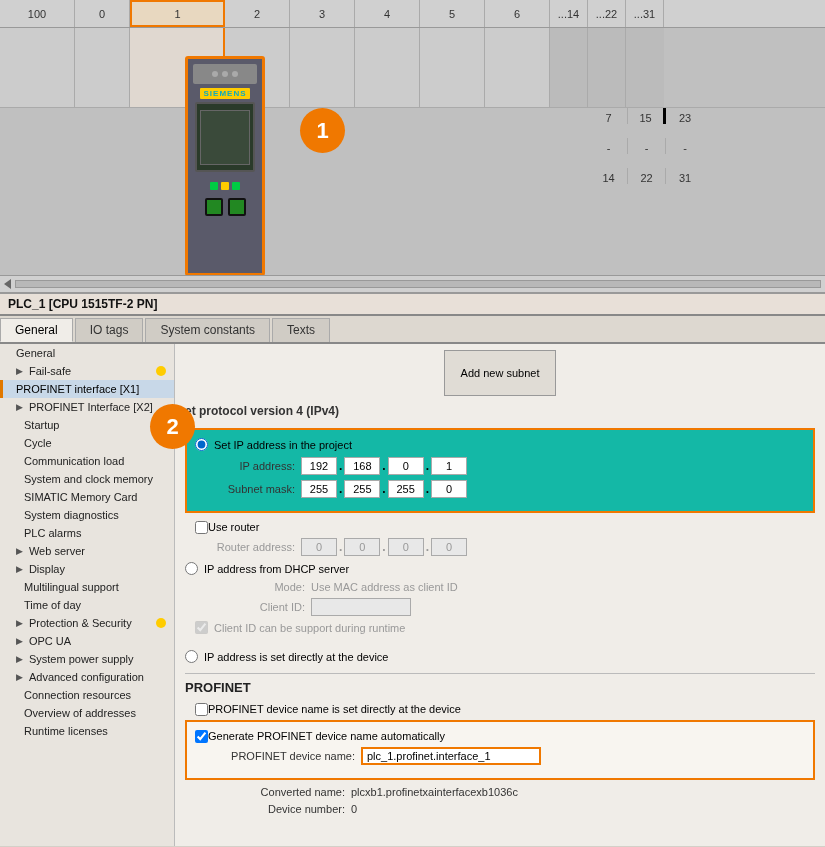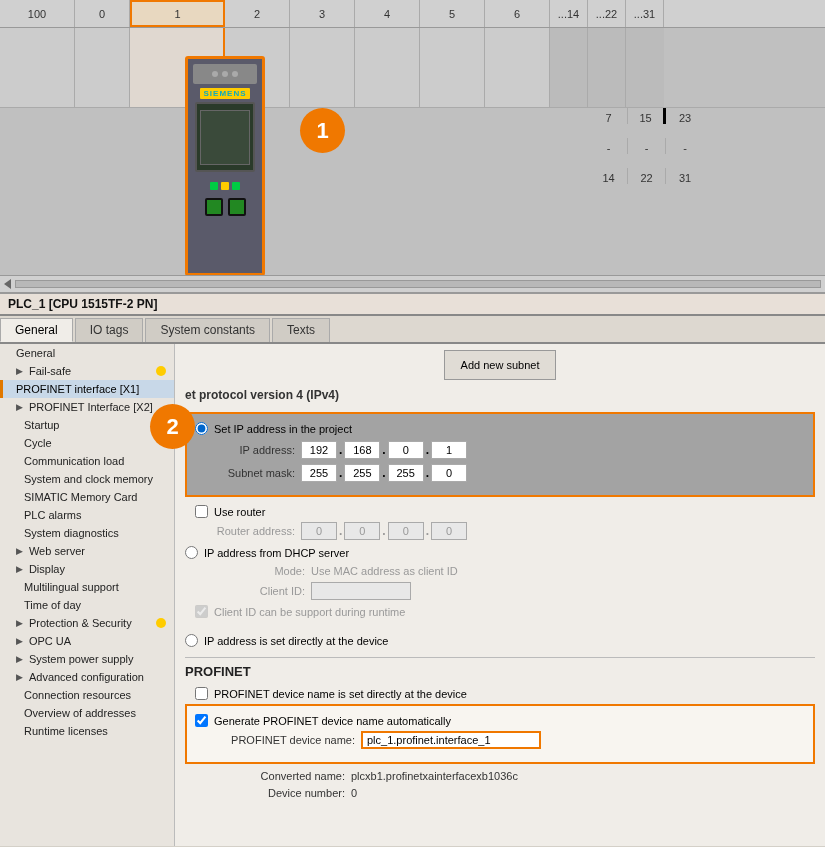--- a/index.html
+++ b/index.html
@@ -237,39 +237,39 @@
       overflow-y: auto;
       background: #f0ede8;
     }
 
     .add-subnet-row {
       display: flex;
       justify-content: center;
       margin-bottom: 8px;
     }
     .btn-add-subnet {
-      padding: 8px 16px;
+      padding: 16px 16px;
       background: #e0dcd5;
       border: 1px solid #999;
       font-size: 11px;
       cursor: pointer;
     }
 
     .section-title {
       font-size: 12px;
       font-weight: bold;
       color: #333;
       margin-bottom: 10px;
     }
 
     .ip-section {
       border: 2px solid #f07800;
       padding: 8px;
       margin-bottom: 8px;
-      background: #a3a3a3;
+      background: #14b8a6;
       position: relative;
     }
 
     .radio-row {
       display: flex;
       align-items: center;
       gap: 6px;
       margin-bottom: 6px;
       font-size: 11px;
     }
@@ -302,22 +302,20 @@
       font-size: 11px;
       padding: 1px;
     }
     .ip-dot {
       font-size: 12px;
       font-weight: bold;
     }
 
     .checkbox-row {
       display: flex;
-      align-items: center;
-      gap: 6px;
       margin-bottom: 4px;
       font-size: 11px;
       padding-left: 10px;
     }
 
     .profinet-section {
       margin-top: 10px;
       border-top: 1px solid #bbb;
       padding-top: 6px;
     }
@@ -486,24 +484,24 @@
       <div class="sidebar-item sub">
         <span>Communication load</span>
       </div>
       <div class="sidebar-item sub">
         <span>System and clock memory</span>
       </div>
       <div class="sidebar-item sub">
         <span>SIMATIC Memory Card</span>
       </div>
       <div class="sidebar-item sub">
+        <span>System diagnostics</span>
+      </div>
+      <div class="sidebar-item sub">
         <span>PLC alarms</span>
-      </div>
-      <div class="sidebar-item sub">
-        <span>System diagnostics</span>
       </div>
       <div class="sidebar-item">
         <span class="sidebar-arrow">▶</span>
         <span>Web server</span>
       </div>
       <div class="sidebar-item">
         <span class="sidebar-arrow">▶</span>
         <span>Display</span>
       </div>
       <div class="sidebar-item sub">

